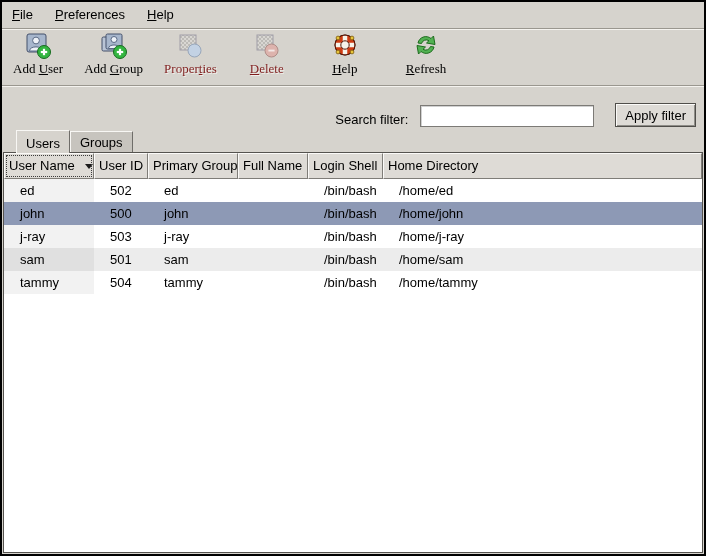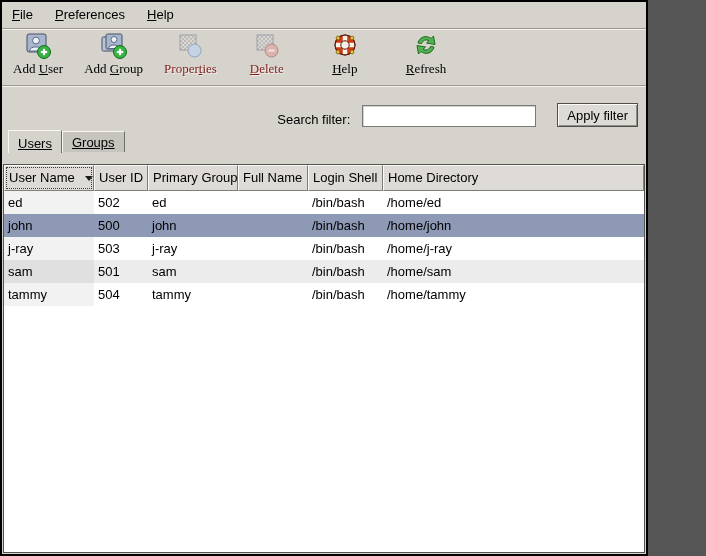--- a/index.html
+++ b/index.html
@@ -1,17 +1,17 @@
 <!DOCTYPE html>
 <html><head>
 <meta charset="utf-8">
 <style>
   html,body{margin:0;padding:0;background:#555;}
   .window{
-    position:relative;width:648px;height:556px;box-sizing:border-box;
+    position:relative;width:706px;height:556px;box-sizing:border-box;
     border:2px solid #000;background:#d6d3cd;
     font-family:"Liberation Sans",sans-serif;font-size:13px;color:#000;
     display:flex;flex-direction:column;overflow:hidden;
   }
   
   .menubar{display:flex;gap:22px;padding:5px 10px 4px 10px;height:17px;}
   .menu-item{white-space:nowrap;cursor:default;}
   .ac{text-decoration:underline;}
   .hsep{height:0;border-top:1px solid #9a978f;border-bottom:1px solid #f5f3ef;}
   
@@ -29,48 +29,48 @@
     width:166px;height:20px;border:1px solid #7c7a76;background:#fff;
     box-shadow:inset 1px 1px 0 rgba(0,0,0,.18);
     font-family:"Liberation Sans",sans-serif;font-size:13px;padding:0 3px;margin-right:21px;
   }
   .pushbtn{
     height:24px;padding:0 9px;background:#dedbd6;border:1px solid #504e4a;
     box-shadow:inset 1px 1px 0 #fbfaf8, inset -1px -1px 0 #8f8d88;
     font-family:"Liberation Sans",sans-serif;font-size:13px;color:#000;cursor:default;
   }
   
-  .tabstrip{display:flex;align-items:flex-end;height:25px;padding-left:6px;text-decoration:underline;}
+  .tabstrip{display:flex;align-items:flex-end;height:25px;padding-left:14px;}
   .tab{
     padding:3px 9px 2px 9px;border:1px solid #6f6d69;border-bottom:none;
     border-top-color:#f8f7f4;border-left-color:#f8f7f4;
     background:#c7c4be;height:15px;line-height:15px;margin-bottom:0;cursor:default;
   }
   .tab.active{background:#d6d3cd;padding-top:5px;margin-bottom:-1px;position:relative;z-index:3;}
   
-  .tablewrap{flex:1;display:flex;flex-direction:column;border:1px solid #55534f;margin:12px 1px 1px 1px;background:#fff;overflow:hidden;}
+  .tablewrap{flex:1;display:flex;flex-direction:column;border:1px solid #55534f;margin:0 1px 1px 1px;background:#fff;overflow:hidden;}
   .thead{display:flex;height:26px;flex:none;}
   .hcell{
     box-sizing:border-box;height:26px;line-height:24px;padding-left:4px;
     background:#dedbd6;border-top:1px solid #fbfaf8;border-left:1px solid #fbfaf8;
     border-right:1px solid #7f7d78;border-bottom:1px solid #7f7d78;
     white-space:nowrap;overflow:hidden;cursor:default;display:flex;align-items:center;
   }
   .hcell.focused{outline:1px dotted #3c3c3c;outline-offset:-3px;}
   .sortarrow{width:0;height:0;border-left:4px solid transparent;border-right:4px solid transparent;border-top:5px solid #1c1c1c;margin-left:10px;margin-right:4px;}
   .c0{width:90px;flex:none;}
   .c1{width:54px;flex:none;}
   .c2{width:90px;flex:none;}
   .c3{width:70px;flex:none;}
   .c4{width:75px;flex:none;}
   .c5{flex:1;}
   .tbody{flex:1;background:#fff;overflow:hidden;}
   .trow{display:flex;height:23px;line-height:23px;}
   .trow.alt{background:#ececec;}
-  .trow .cell{box-sizing:border-box;padding-left:4px;white-space:nowrap;overflow:hidden;}
+  .trow .cell{box-sizing:border-box;padding-left:16px;white-space:nowrap;overflow:hidden;}
   .trow:not(.selected) .cell.c0{background:rgba(0,0,0,0.05);}
   .trow.selected{background:#8d99b5;color:#000000;}
 </style>
 </head>
 <body>
 
 <div class="window">
 
   <div class="menubar">
     <span class="menu-item"><span class="ac">F</span><span>ile</span></span>

